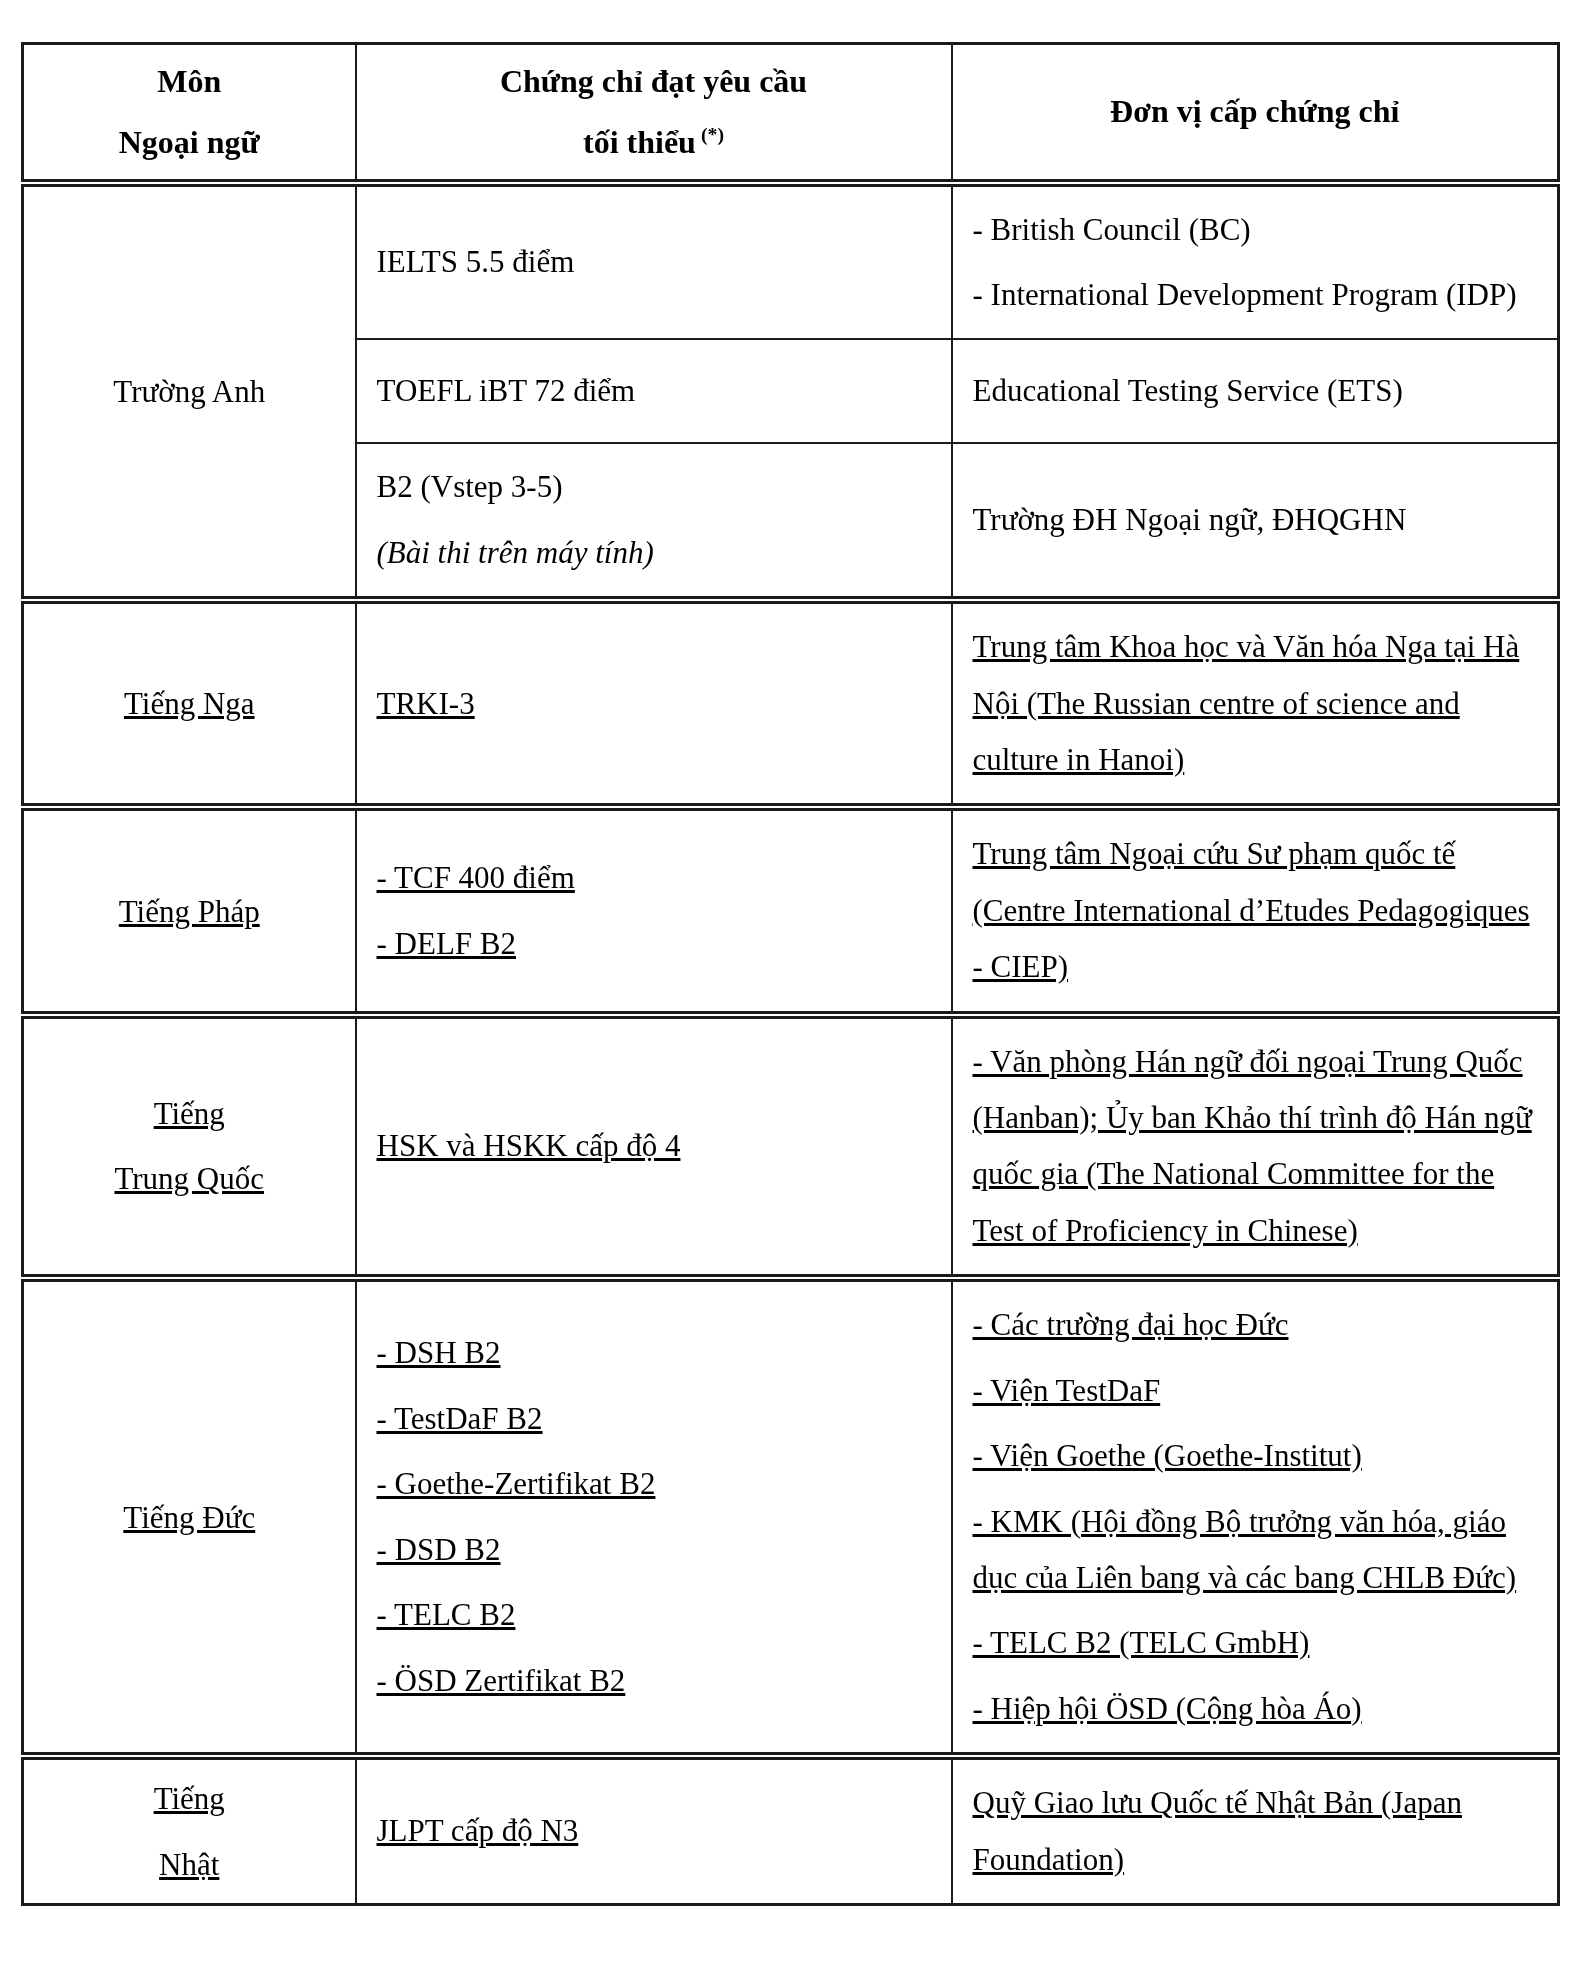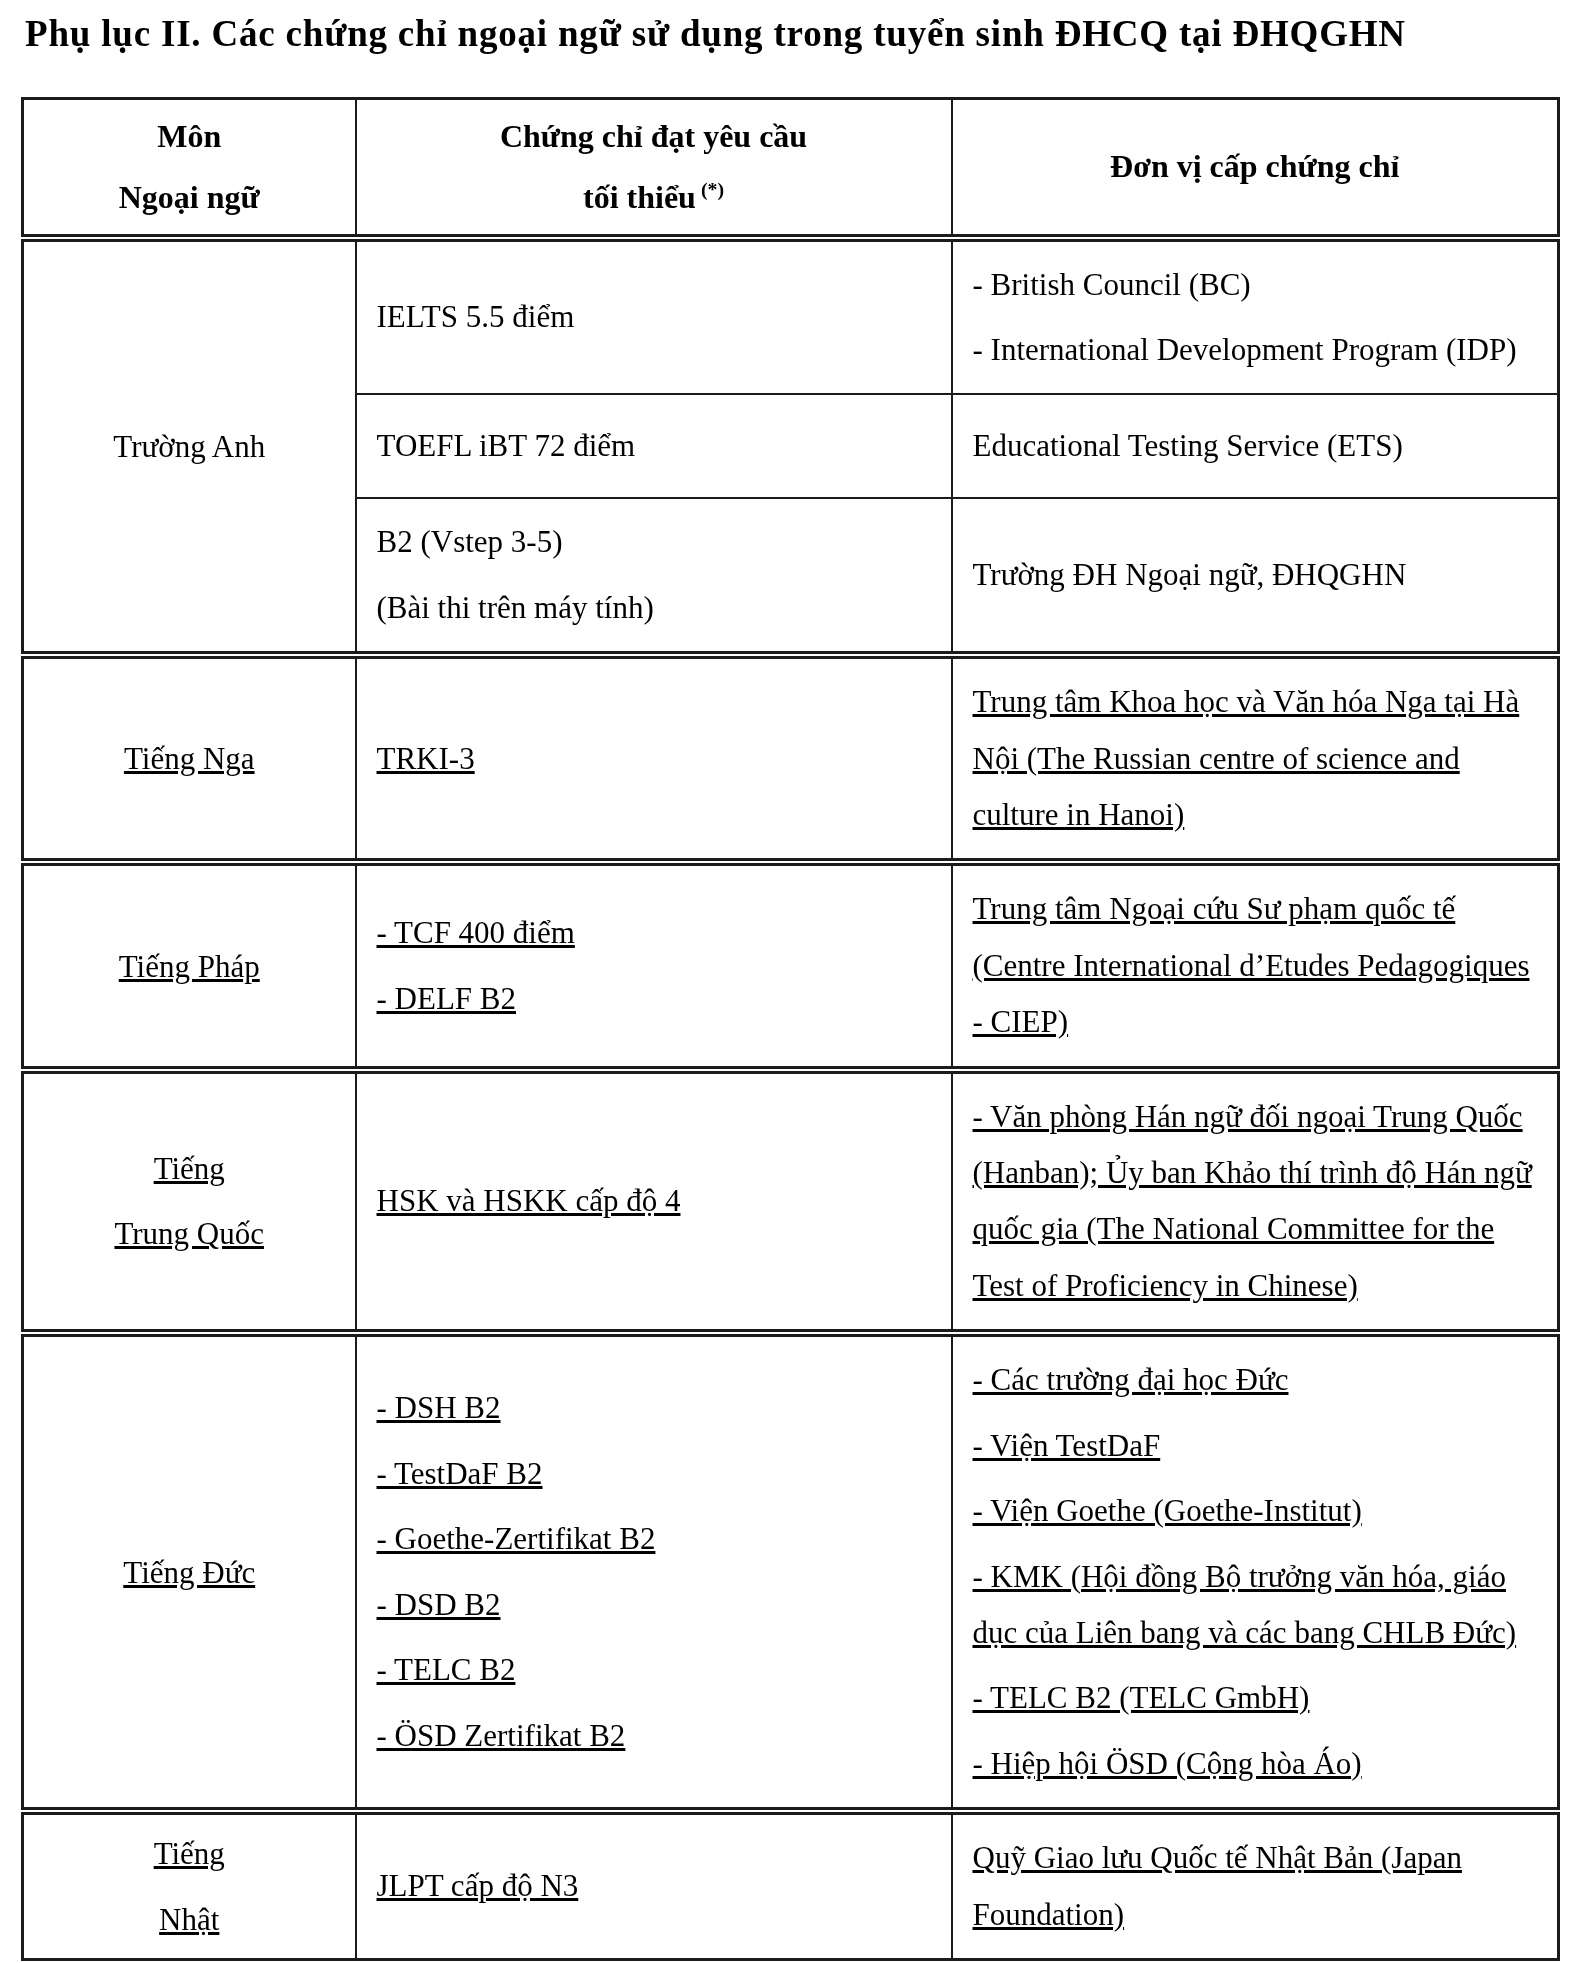--- a/index.html
+++ b/index.html
@@ -47,37 +47,36 @@
     text-align: center;
     line-height: 2.1;
     white-space: pre-line;
   }
   td.cert, td.issuer {
     text-align: left;
     padding-left: 20px;
     padding-right: 16px;
   }
   td p { margin: 9px 0; line-height: 1.82; }
-  p.note { }
+  p.note { font-style: italic; }
   sup.sup { font-size: 0.62em; margin-left: 5px; }
   tr.h-anh1 { height: 116px; }
   tr.h-anh2 { height: 104px; }
   tr.h-anh3 { height: 105px; }
   tr.h-nga  { height: 192px; }
   tr.h-phap { height: 198px; }
   tr.h-trung{ height: 232px; }
   tr.h-duc  { height: 466px; }
   tr.h-nhat { height: 142px; }
 </style>
 </head>
 <body>
 
 <div class="page">
 
-  <h1 class="title">Phụ lục II. Các chứng chỉ ngoại ngữ sử dụng trong tuyển sinh ĐHCQ tại ĐHQGHN</h1>
 
   <table class="cert-table">
     <colgroup>
         <col class="c1">
         <col class="c2">
         <col class="c3">
       </colgroup>
     <thead>
       <tr>
         <th>

